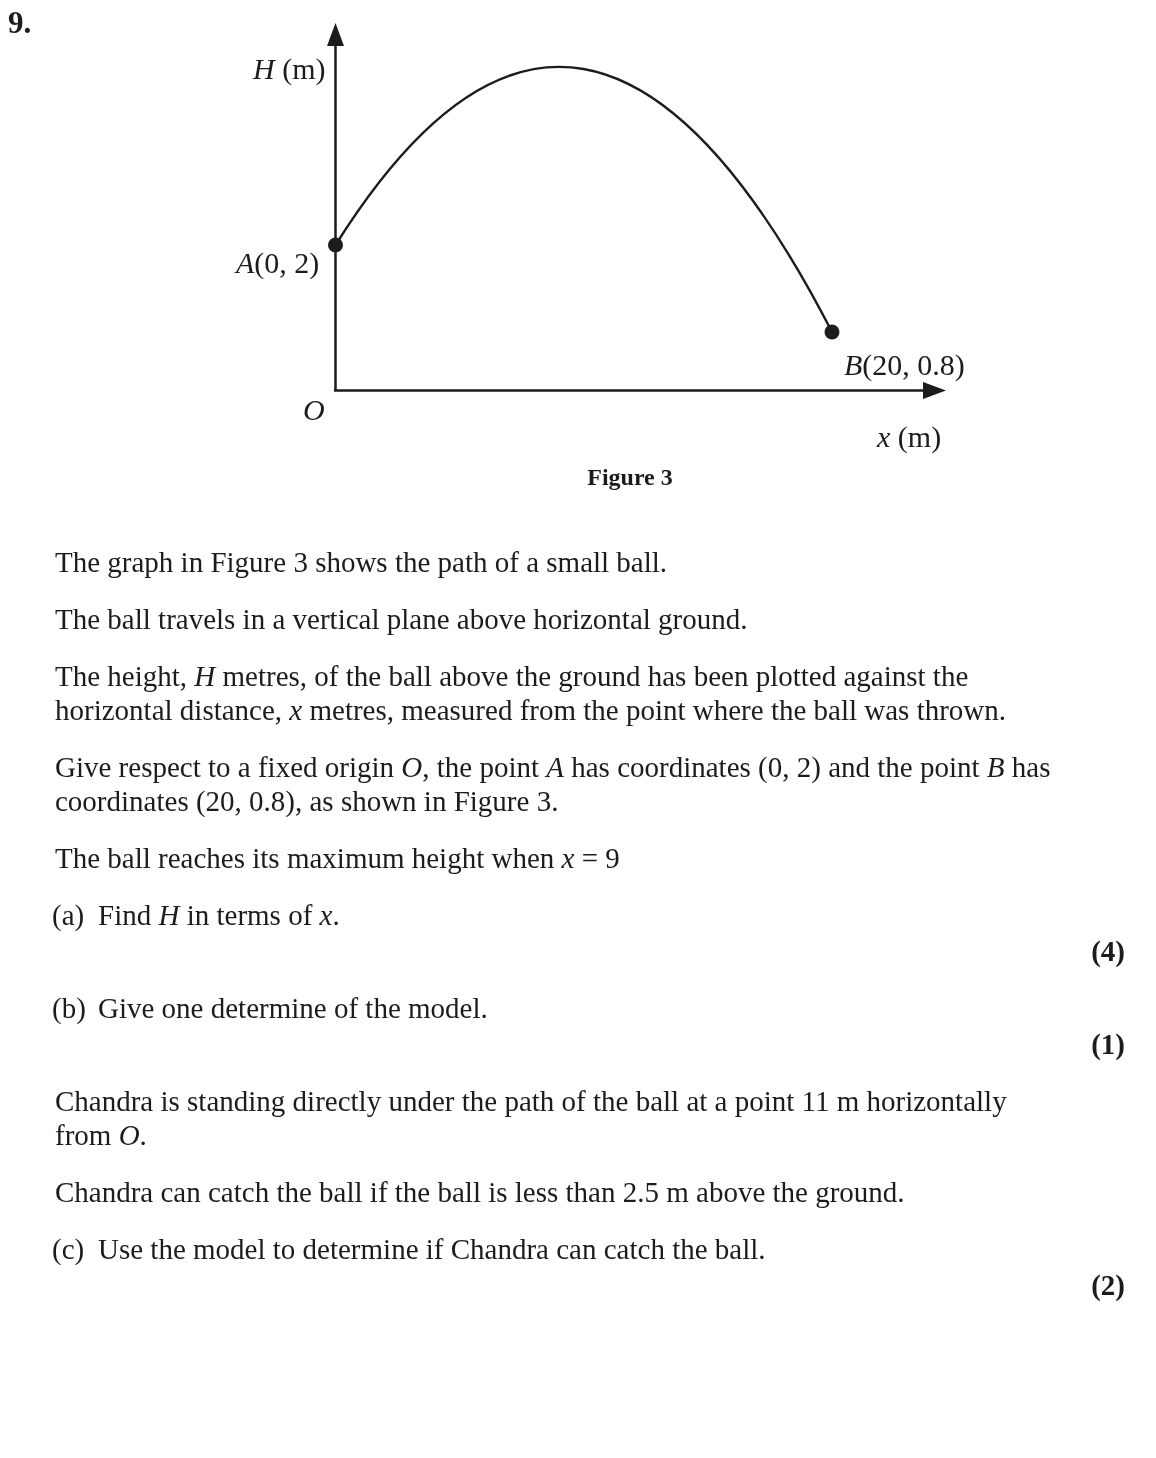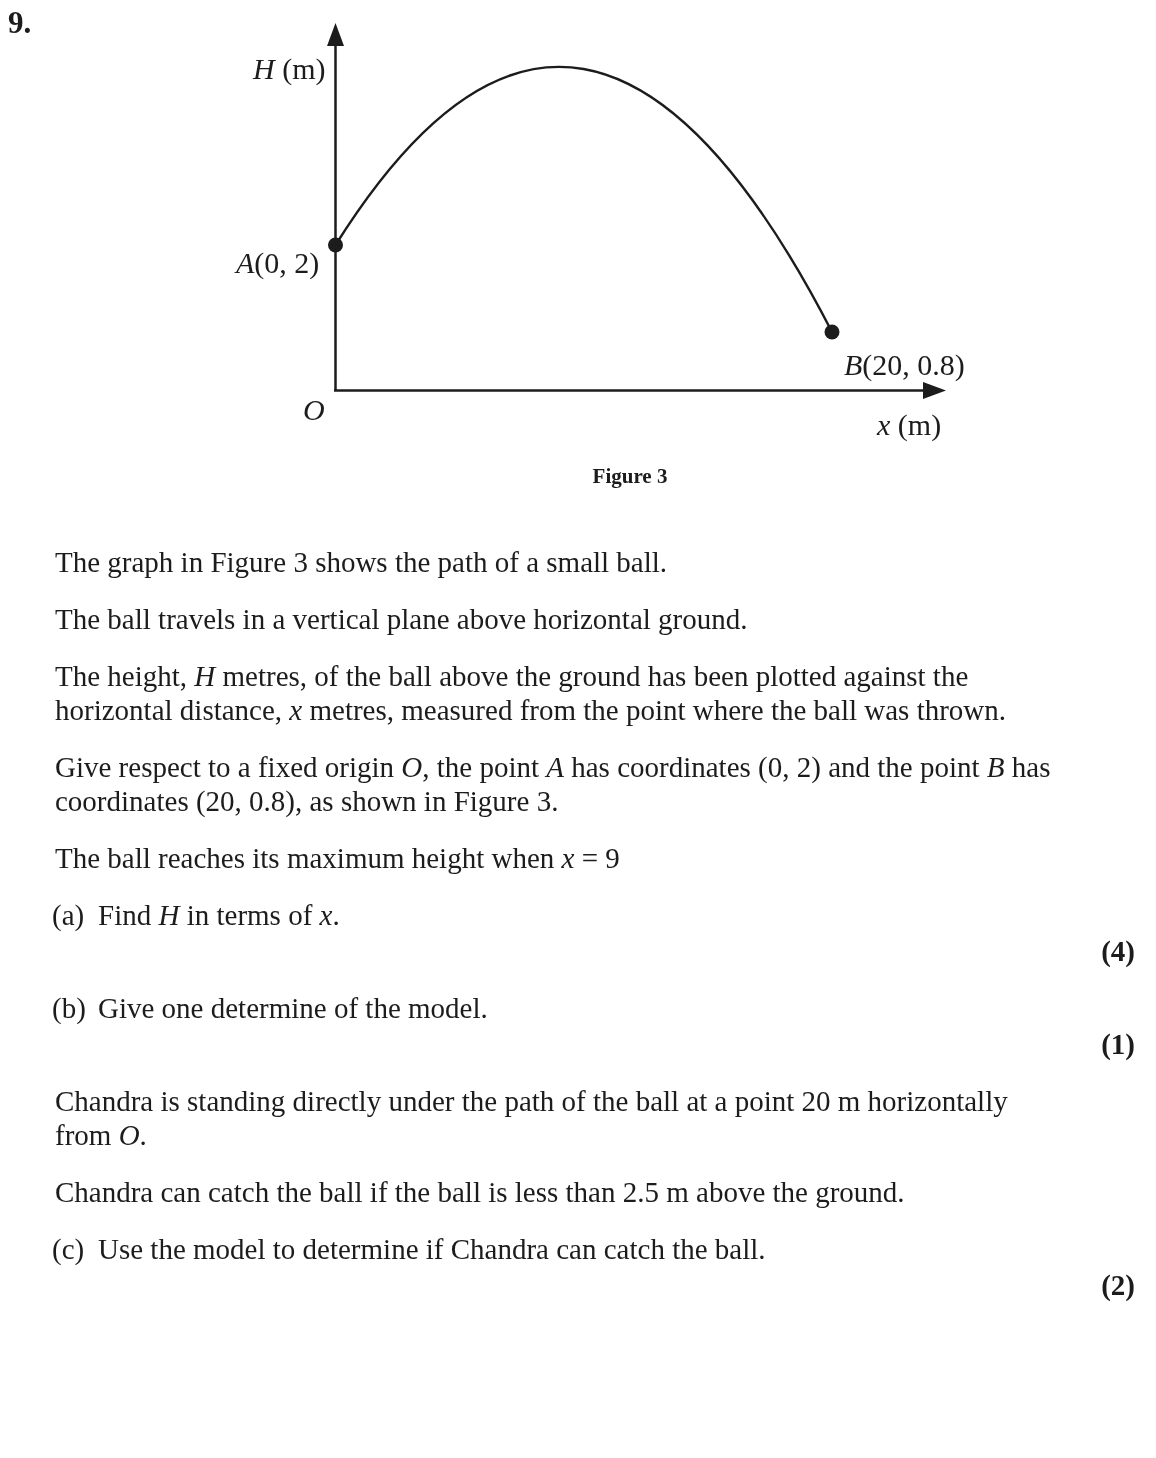--- a/index.html
+++ b/index.html
@@ -39,27 +39,27 @@
     position: absolute;
     font-size: 30px;
     line-height: 1.1;
     white-space: nowrap;
   }
   .fig-caption {
     position: absolute;
     top: 464px;
     left: 630px;
     transform: translateX(-50%);
-    font-size: 21px;
+    font-size: 24px;
     font-weight: bold;
     white-space: nowrap;
   }
 
   .text-area {
-    padding: 25px 21px 0 55px;
+    padding: 25px 31px 0 55px;
     font-size: 29px;
     line-height: 34px;
   }
   .para { margin: 0 0 23px 0; }
   .line { white-space: nowrap; }
   .part {
     display: flex;
     margin: 0 0 2px -3px;
     white-space: nowrap;
   }
@@ -82,21 +82,21 @@
     <line x1="334" y1="390.5" x2="933" y2="390.5" stroke="#1c1c1c" stroke-width="2.5"></line>
     <polygon points="946,390.5 923,382 923,399" fill="#1c1c1c"></polygon>
     <path d="M 335.5 245 Q 583.5 -150.5 832 332" fill="none" stroke="#1c1c1c" stroke-width="2.4"></path>
     <circle cx="335.5" cy="245" r="7.5" fill="#1c1c1c"></circle>
     <circle cx="832" cy="332" r="7.5" fill="#1c1c1c"></circle>
   </svg>
   <div class="fig-label" style="left:253px; top:52px;"><i>H</i><span> (m)</span></div>
   <div class="fig-label" style="left:236px; top:246px;text-align:right;"><i>A</i><span>(0, 2)</span></div>
   <div class="fig-label" style="left:303px; top:393px;"><i>O</i></div>
   <div class="fig-label" style="left:844px; top:348px;"><i>B</i><span>(20, 0.8)</span></div>
-  <div class="fig-label" style="left:877px; top:408px;"><i>x</i><span> (m)</span></div>
+  <div class="fig-label" style="left:877px; top:420px;"><i>x</i><span> (m)</span></div>
   <div class="fig-caption">Figure 3</div>
 </div>
 
 <div class="text-area">
   <div class="para">
       <div class="line"><span>The graph in Figure 3 shows the path of a small ball.</span></div>
     </div>
   <div class="para">
       <div class="line"><span>The ball travels in a vertical plane above horizontal ground.</span></div>
     </div>
@@ -118,21 +118,21 @@
   </div>
   <div class="marks">(4)</div>
 
   <div class="part">
     <span class="plabel">(b)</span>
     <span class="ptext"><span>Give one determine of the model.</span></span>
   </div>
   <div class="marks">(1)</div>
 
   <div class="para">
-      <div class="line"><span>Chandra is standing directly under the path of the ball at a point 20 m horizontally</span></div>
+      <div class="line"><span>Chandra is standing directly under the path of the ball at a point 11 m horizontally</span></div>
       <div class="line"><span>from </span><i>O</i><span>.</span></div>
     </div>
   <div class="para">
       <div class="line"><span>Chandra can catch the ball if the ball is less than 2.5 m above the ground.</span></div>
     </div>
 
   <div class="part">
     <span class="plabel">(c)</span>
     <span class="ptext"><span>Use the model to determine if Chandra can catch the ball.</span></span>
   </div>

